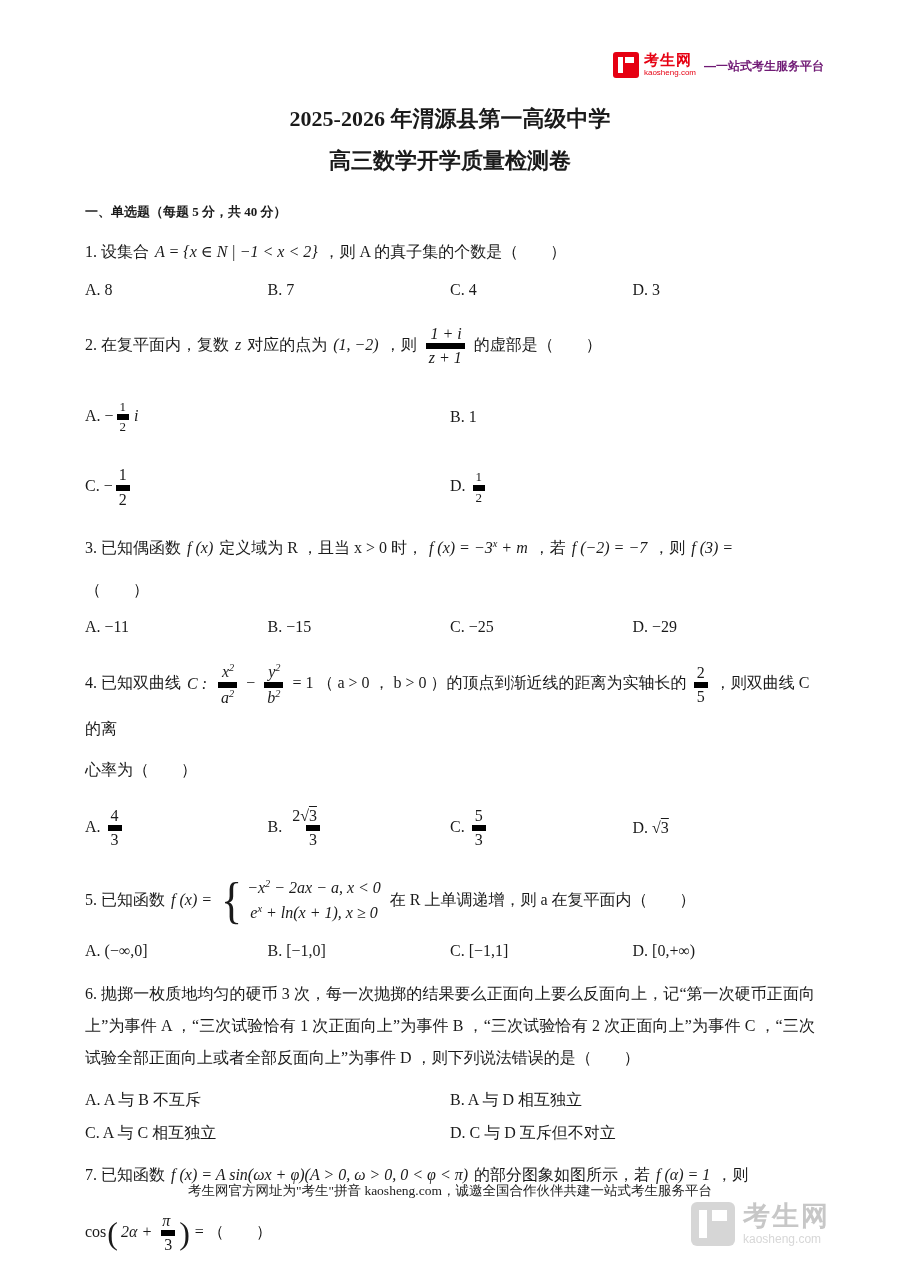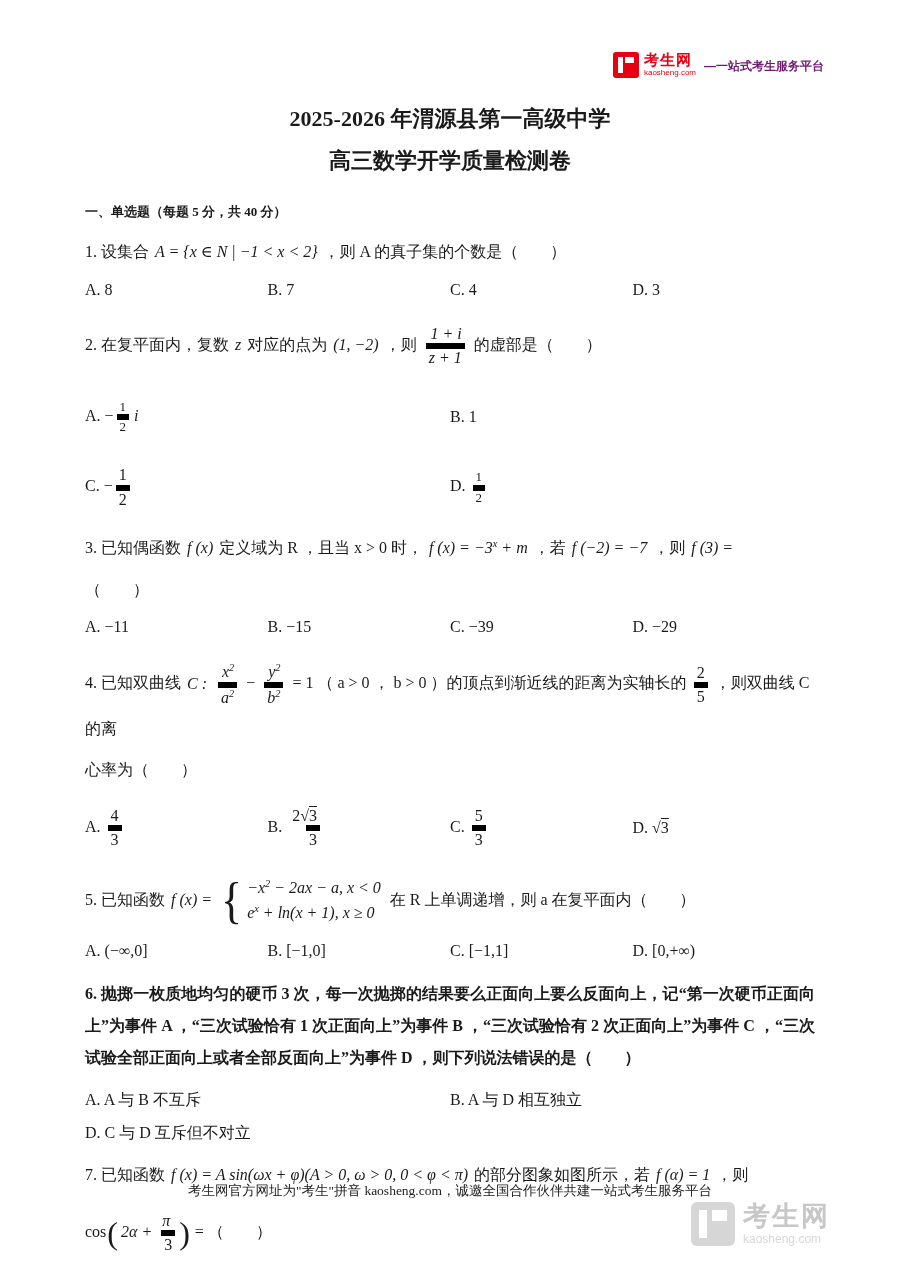--- a/index.html
+++ b/index.html
@@ -15,21 +15,21 @@
   .logo-col{display:flex;flex-direction:column;line-height:1;}
   .logo-brand{color:#e60012;font-weight:700;font-size:15px;font-family:"Liberation Sans","DejaVu Sans",sans-serif;letter-spacing:1px;}
   .logo-domain{color:#e60012;font-size:8px;font-family:"Liberation Sans",sans-serif;margin-top:2px;}
   .logo-tagline{color:#701a75;font-size:12px;font-weight:700;font-family:"Liberation Sans",sans-serif;margin-top:6px;margin-left:3px;}
 
   .title{text-align:center;font-weight:700;font-size:22px;line-height:1.35;}
   .title2{margin-top:12px;text-align:center;}
   .section-h{font-weight:700;font-size:13px;margin-top:28px;}
 
   .q{margin-top:18px;line-height:1.6;}
-  .q.just{text-align:justify;line-height:2.0;font-weight:bold;}
+  .q.just{text-align:justify;line-height:2.0;}
   .cont{margin-top:4px;line-height:1.6;}
   .m{font-style:italic;margin:0 2px;}
   sup{font-size:0.65em;}
 
   .opts{display:flex;margin-top:12px;align-items:center;}
   .opts4 > .opt{width:25%;}
   .opts2 > .opt{width:50%;}
   .opts.tall{margin-top:16px;}
 
   .frac{display:inline-flex;flex-direction:column;align-items:flex-end;vertical-align:middle;
@@ -37,21 +37,21 @@
   .frac .num,.frac .den{display:block;padding:0 3px;}
   .frac .den{border-top:6px solid #000000;}
   .frac.small{font-size:13px;line-height:1.1;}
 
   .sqrt{white-space:nowrap;}
   .rad{text-decoration:overline;}
 
   .cases{display:inline-flex;align-items:center;vertical-align:middle;margin:0 3px;}
   .brace{font-size:44px;line-height:1;display:inline-block;transform:scaleY(1.15);font-weight:400;}
   .case-col{display:inline-flex;flex-direction:column;margin-left:3px;}
-  .case-col .case{line-height:1.55;}
+  .case-col .case{line-height:1.55;text-align:center;}
 
   .bigp{font-size:32px;line-height:1;vertical-align:middle;font-weight:400;margin:0 1px;}
 
   .footer{position:absolute;left:0;right:0;top:1182px;text-align:center;font-size:13.5px;color:#222;}
 
   .watermark{position:absolute;right:70px;top:1202px;display:flex;align-items:center;gap:8px;}
   .wm-icon{width:44px;height:44px;background:#d6d6d6;border-radius:6px;position:relative;flex:none;}
   .wm-icon::before{content:"";position:absolute;left:8px;top:8px;width:8px;height:28px;background:#fff;}
   .wm-icon::after{content:"";position:absolute;right:8px;top:8px;width:15px;height:11px;background:#fff;}
   .wm-col{display:flex;flex-direction:column;}
@@ -134,21 +134,21 @@
       <span class="m"><span>f (x) = −3</span><sup>x</sup><span> + m</span></span>
       <span>，若</span>
       <span class="m">f (−2) = −7</span>
       <span>，则</span>
       <span class="m">f (3) =</span>
     </p>
     <p class="cont">（　　）</p>
     <div class="opts opts4">
       <span class="opt">A. −11</span>
       <span class="opt">B. −15</span>
-      <span class="opt">C. −39</span>
+      <span class="opt">C. −25</span>
       <span class="opt">D. −29</span>
     </div>
 
     <p class="q">
       <span>4. 已知双曲线</span>
       <span class="m">C :</span>
       <span class="frac">
           <span class="num m"><span>x</span><sup>2</sup></span>
           <span class="den m"><span>a</span><sup>2</sup></span>
         </span>
@@ -200,20 +200,21 @@
       <span class="opt">C. [−1,1]</span>
       <span class="opt">D. [0,+∞)</span>
     </div>
 
     <p class="q just">6. 抛掷一枚质地均匀的硬币 3 次，每一次抛掷的结果要么正面向上要么反面向上，记“第一次硬币正面向上”为事件 A ，“三次试验恰有 1 次正面向上”为事件 B ，“三次试验恰有 2 次正面向上”为事件 C ，“三次试验全部正面向上或者全部反面向上”为事件 D ，则下列说法错误的是（　　）</p>
     <div class="opts opts2">
       <span class="opt">A. A 与 B 不互斥</span>
       <span class="opt">B. A 与 D 相互独立</span>
     </div>
     <div class="opts opts2">
+      <span class="opt">C. A 与 C 相互独立</span>
       <span class="opt">D. C 与 D 互斥但不对立</span>
     </div>
 
     <p class="q">
       <span>7. 已知函数</span>
       <span class="m">f (x) = A sin(ωx + φ)(A &gt; 0, ω &gt; 0, 0 &lt; φ &lt; π)</span>
       <span>的部分图象如图所示，若</span>
       <span class="m">f (α) = 1</span>
       <span>，则</span>
     </p>

